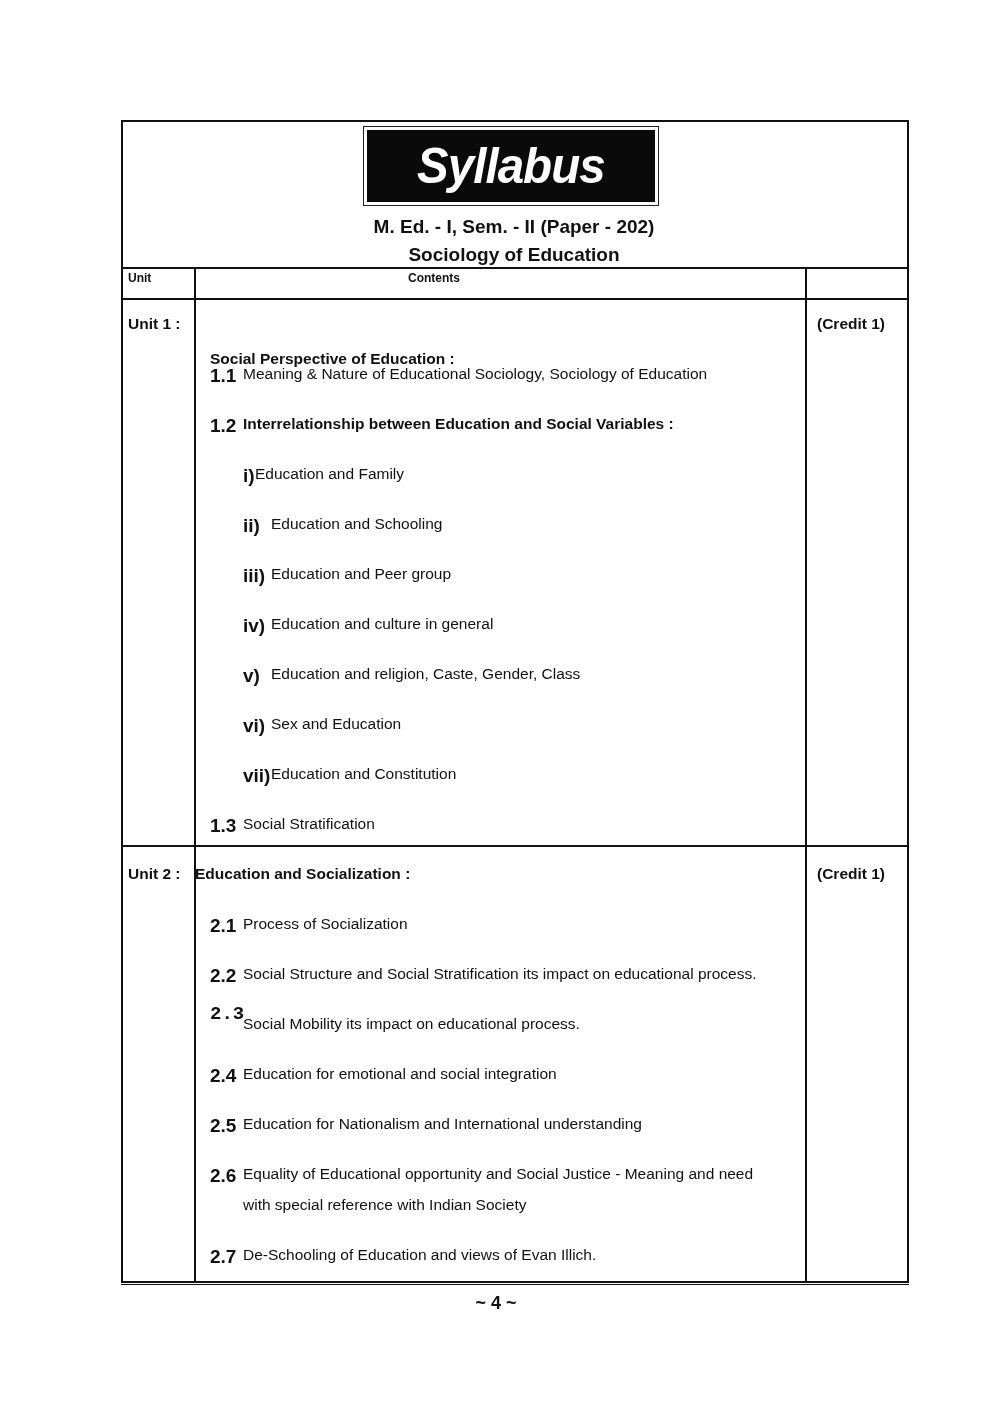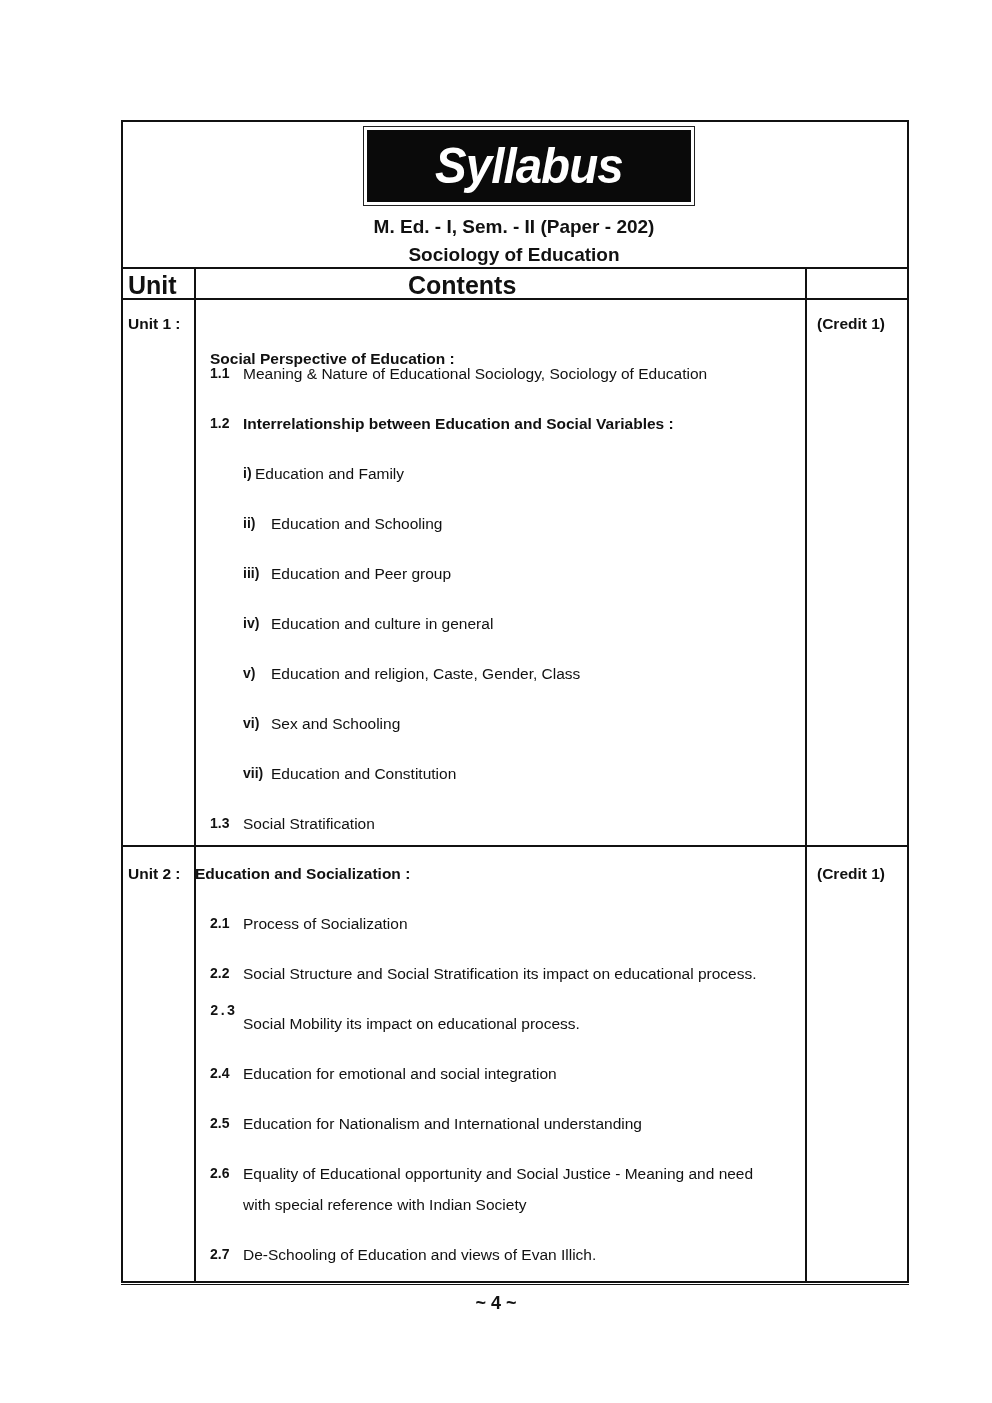--- a/index.html
+++ b/index.html
@@ -1,28 +1,28 @@
 <!DOCTYPE html>
 <html><head>
   <meta charset="utf-8">
   <style>
     html, body { margin: 0; padding: 0; background: #ffffff; }
     body { width: 992px; height: 1403px; position: relative; font-family: "Liberation Sans", sans-serif; color: #111; overflow: hidden; }
     .frame { position: absolute; left: 121px; top: 120px; width: 784px; height: 1159px; border: 2px solid #111; box-sizing: content-box; }
     .bottom-rule { position: absolute; left: 121px; top: 1284px; width: 788px; height: 0; border-top: 1.5px solid #111; }
-    .logo-outer { position: absolute; left: 363px; top: 126px; width: 332px; height: 80px; border: 1.5px solid #222; box-sizing: border-box; padding: 3px; background: #fff; }
+    .logo-outer { position: absolute; left: 363px; top: 126px; width: 296px; height: 80px; border: 1.5px solid #222; box-sizing: border-box; padding: 3px; background: #fff; }
     .logo-inner { width: 100%; height: 100%; background: #0a0a0a; display: flex; align-items: center; justify-content: center; }
     .logo-text { color: #fff; font-family: "Liberation Sans", sans-serif; font-weight: bold; font-style: italic; font-size: 50px; letter-spacing: -1px; transform: scaleX(0.95); line-height: 1; }
     .subtitle { position: absolute; left: 121px; width: 786px; text-align: center; font-weight: bold; font-size: 19px; }
     .hline { position: absolute; left: 121px; width: 786px; height: 0; border-top: 2px solid #111; }
     .vline { position: absolute; width: 0; border-left: 2px solid #111; }
-    .hdr { position: absolute; font-weight: bold; font-size: 25px; }
+    .hdr { position: absolute; font-weight: bold; font-size: 12px; }
     .txt { position: absolute; font-size: 15.5px; white-space: nowrap; }
     .b { font-weight: bold; text-align: center; }
-    .num { position: absolute; font-weight: bold; font-size: 14px; }
+    .num { position: absolute; font-weight: bold; font-size: 19px; }
     .page-num { position: absolute; left: 0; width: 992px; top: 1293px; text-align: center; font-weight: bold; font-size: 18px; }
   </style>
 </head>
 <body>
 
 <div class="frame"></div>
 
 <div class="logo-outer">
   <div class="logo-inner">
     <span class="logo-text">Syllabus</span>
@@ -63,21 +63,21 @@
 <div class="num" style="left:243px; top:565px;">iii)</div>
 <div class="txt" style="left:271px; top:565px;">Education and Peer group</div>
 
 <div class="num" style="left:243px; top:615px;">iv)</div>
 <div class="txt" style="left:271px; top:615px;">Education and culture in general</div>
 
 <div class="num" style="left:243px; top:665px;">v)</div>
 <div class="txt" style="left:271px; top:665px;">Education and religion, Caste, Gender, Class</div>
 
 <div class="num" style="left:243px; top:715px;">vi)</div>
-<div class="txt" style="left:271px; top:715px;">Sex and Schooling</div>
+<div class="txt" style="left:271px; top:715px;">Sex and Education</div>
 
 <div class="num" style="left:243px; top:765px;">vii)</div>
 <div class="txt" style="left:271px; top:765px;">Education and Constitution</div>
 
 <div class="num" style="left:210px; top:815px;">1.3</div>
 <div class="txt" style="left:243px; top:815px;">Social Stratification</div>
 
 <div class="txt b" style="left:128px; top:865px;">Unit 2 :</div>
 <div class="txt b" style="left:195px; top:865px;">Education and Socialization :</div>
 <div class="txt b" style="left:817px; top:865px;">(Credit 1)</div>

